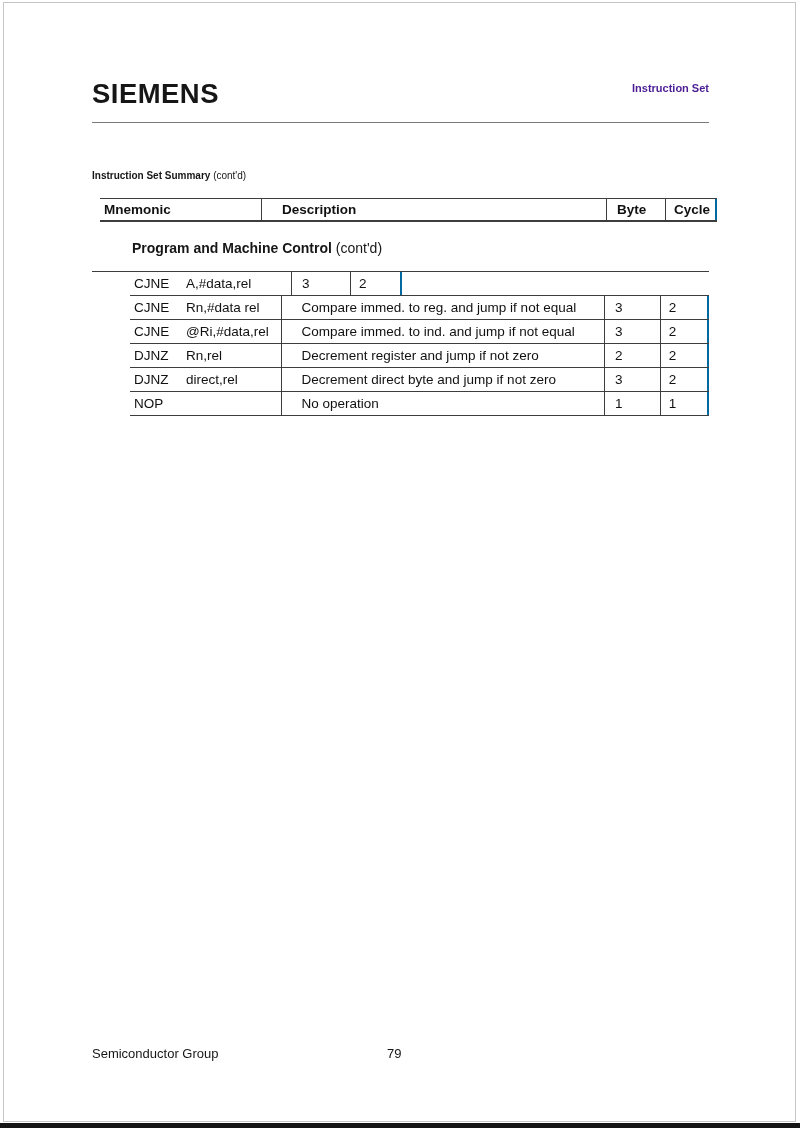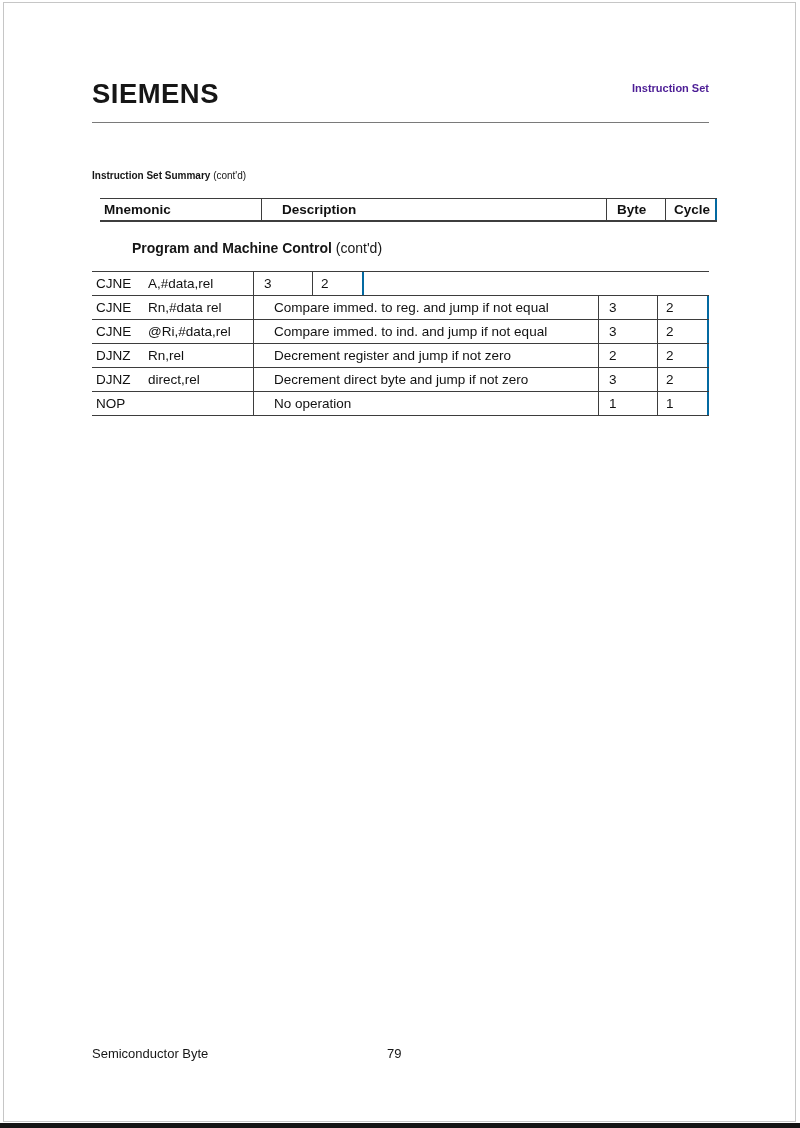--- a/index.html
+++ b/index.html
@@ -56,21 +56,21 @@
     position: absolute; left: 8px; top: 198px; width: 617px;
     border-top: 1px solid #3d3d3d;
     border-bottom: 2px solid #3d3d3d;
   }
   .tbl-body {
     position: absolute; left: 0; top: 271px; width: 617px;
     border-top: 1px solid #3d3d3d;
   }
   .trow { display: flex; height: 24px; line-height: 23px; box-sizing: border-box; }
   .tbl-head .trow { height: 21px; line-height: 21px; border-bottom: none; }
-  .tbl-body .trow { border-bottom: 1px solid #3d3d3d; }
+  .tbl-body .trow { border-bottom: 1px solid #3d3d3d; margin-left: 38px; }
   .c { box-sizing: border-box; font-size: 13.5px; white-space: nowrap; overflow: hidden; }
   .c.mn { width: 161px; padding-left: 4px; }
   .c.de { width: 345px; padding-left: 20px; border-left: 1px solid #3d3d3d; }
   .c.by { width: 59px;  padding-left: 10px; border-left: 1px solid #3d3d3d; }
   .c.cy { width: 52px;  padding-left: 8px; border-left: 1px solid #3d3d3d; border-right: 2px solid #0369a1; }
   .tbl-head .c { font-weight: 700; }
   .mnem { display: inline-block; width: 52px; }
 
   .footer-left {
     position: absolute; left: 0; top: 1046px;
@@ -142,18 +142,18 @@
       </div>
 
       <div class="trow">
         <div class="c mn"><span class="mnem">NOP</span><span class="oper"></span></div>
         <div class="c de">No operation</div>
         <div class="c by">1</div>
         <div class="c cy">1</div>
       </div>
     </div>
 
-  <div class="footer-left">Semiconductor Byte</div>
+  <div class="footer-left">Semiconductor Group</div>
   <div class="page-number">79</div>
 
 </div>
 
 <div class="bottom-strip"></div>
 
 </body></html>

